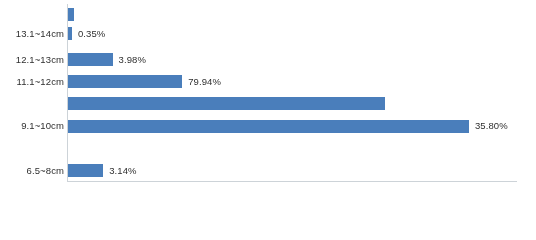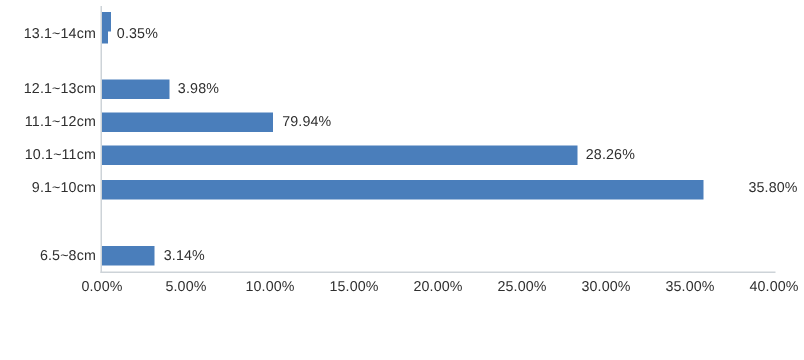--- a/index.html
+++ b/index.html
@@ -116,64 +116,51 @@
 
   <div class="axis-line-vertical"></div>
   <div class="axis-line-horizontal"></div>
 
   <div class="plot-area">
 
     <div class="row" style="top:0px;">
       <div class="bar" style="width: 6.27px; background: rgb(74, 126, 187);"></div>
     </div>
 
-    <div class="row" style="top:8px;">
+    <div class="row" style="top:19px;">
       <span class="cat-label">13.1~14cm</span>
       <div class="bar" style="width: 3.92px; background: rgb(74, 126, 187);"></div>
       <span class="bar-value" style="left: 9.92px;">0.35%</span>
     </div>
 
     <div class="row" style="top:44.5px;">
       <span class="cat-label">12.1~13cm</span>
       <div class="bar" style="width: 44.58px; background: rgb(74, 126, 187);"></div>
       <span class="bar-value" style="left: 50.58px;">3.98%</span>
     </div>
 
     <div class="row" style="top:66.75px;">
       <span class="cat-label">11.1~12cm</span>
       <div class="bar" style="width: 114.13px; background: rgb(74, 126, 187);"></div>
       <span class="bar-value" style="left: 120.13px;">79.94%</span>
     </div>
 
     <div class="row" style="top:89px;">
-      <span class="cat-label">10.1~11cm</span>
       <div class="bar" style="width: 316.51px; background: rgb(74, 126, 187);"></div>
-      <span class="bar-value" style="left: 322.51px;">28.26%</span>
     </div>
 
     <div class="row" style="top:111.25px;">
       <span class="cat-label">9.1~10cm</span>
       <div class="bar" style="width: 400.96px; background: rgb(74, 126, 187);"></div>
-      <span class="bar-value" style="left: 406.96px; margin-left: 24px;">35.80%</span>
+      <span class="bar-value" style="left: 406.96px;">35.80%</span>
     </div>
 
 
     <div class="row" style="top:155.75px;padding-left:27px;">
       <span class="cat-label">6.5~8cm</span>
       <div class="bar" style="width: 35.17px; background: rgb(74, 126, 187);"></div>
       <span class="bar-value" style="left: 41.17px; text-align: center;">3.14%</span>
     </div>
 
   </div>
 
-  <div class="x-ticks">
-    <span class="x-tick" style="left:0px;">0.00%</span>
-    <span class="x-tick" style="left:56px;">5.00%</span>
-    <span class="x-tick" style="left:112px;">10.00%</span>
-    <span class="x-tick" style="left:168px;">15.00%</span>
-    <span class="x-tick" style="left:224px;">20.00%</span>
-    <span class="x-tick" style="left:280px;">25.00%</span>
-    <span class="x-tick" style="left:336px;">30.00%</span>
-    <span class="x-tick" style="left:392px;">35.00%</span>
-    <span class="x-tick" style="left: 448px;">40.00%</span>
-  </div>
 
 </div>
 
 </body></html>

